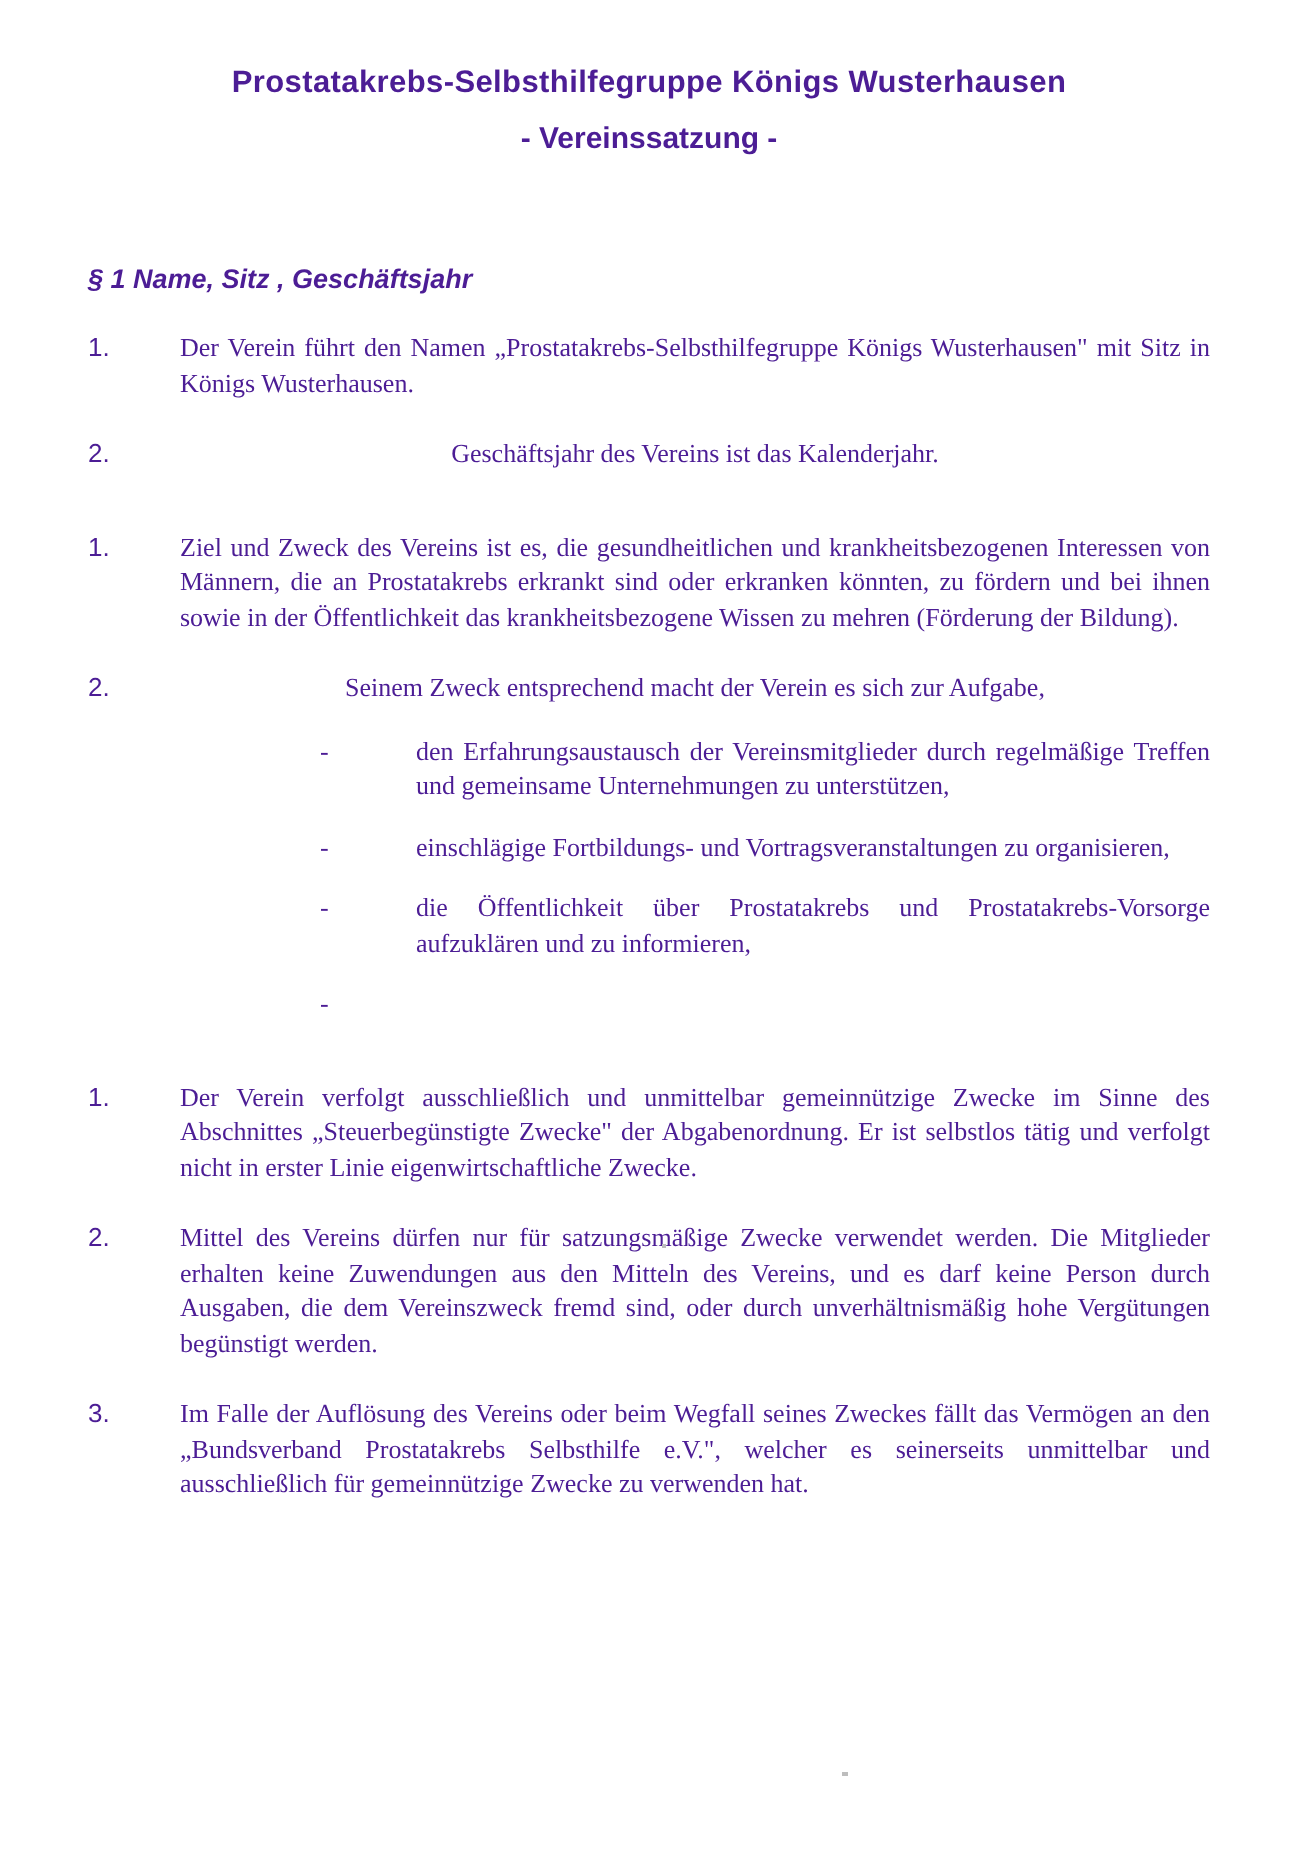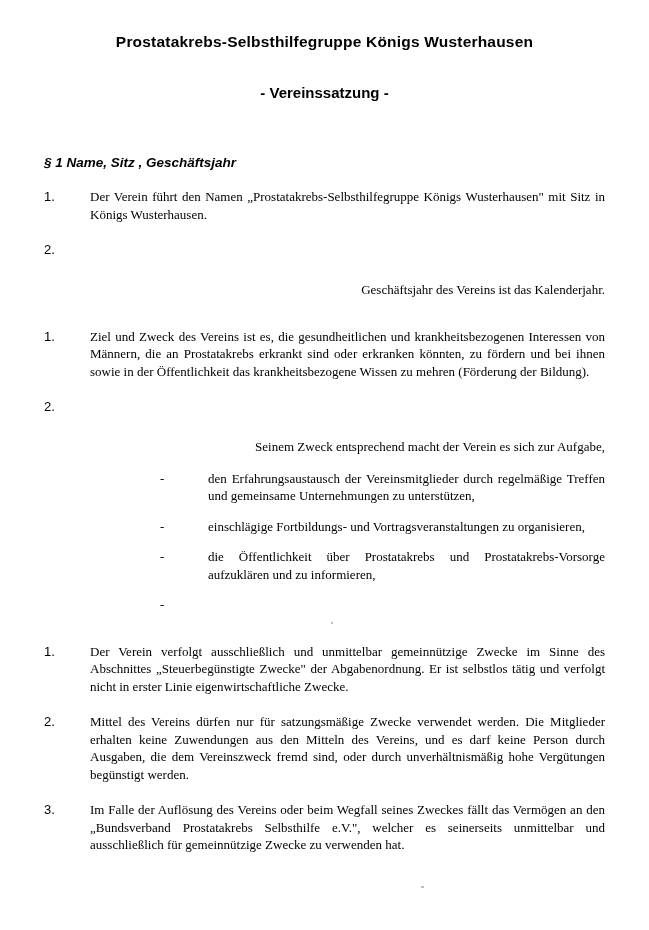--- a/index.html
+++ b/index.html
@@ -8,32 +8,32 @@
     background: #ffffff;
   }
   .page {
     position: relative;
     width: 649px;
     height: 930px;
     background: #ffffff;
     box-sizing: border-box;
     padding: 33px 44px 0 44px;
     font-family: "Liberation Sans", sans-serif;
-    color: #000000;
+    color: #4c1d95;
     overflow: hidden;
   }
   .doc-title {
     margin: 0;
     text-align: center;
     font-size: 15.5px;
     font-weight: bold;
     letter-spacing: 0.2px;
   }
   .doc-subtitle {
-    margin: 33px 0 0 0;
+    margin: 10px 0 0 0;
     text-align: center;
     font-size: 15px;
     font-weight: bold;
   }
   .sec {
     margin-top: 29px;
   }
   .sec-first {
     margin-top: 54px;
   }
@@ -52,22 +52,21 @@
   .num {
     flex: 0 0 46px;
     width: 46px;
   }
   .txt {
     flex: 1;
     text-align: justify;
     font-family: Liberation Serif, serif;
   }
   .lead {
-    text-align: right;
-    margin-top: 40px;
+    text-align: center;
   }
   .bullets {
     margin-top: 14px;
   }
   .bullet {
     display: flex;
     margin-bottom: 13px;
   }
   .bullet:last-child {
     margin-bottom: 0;

